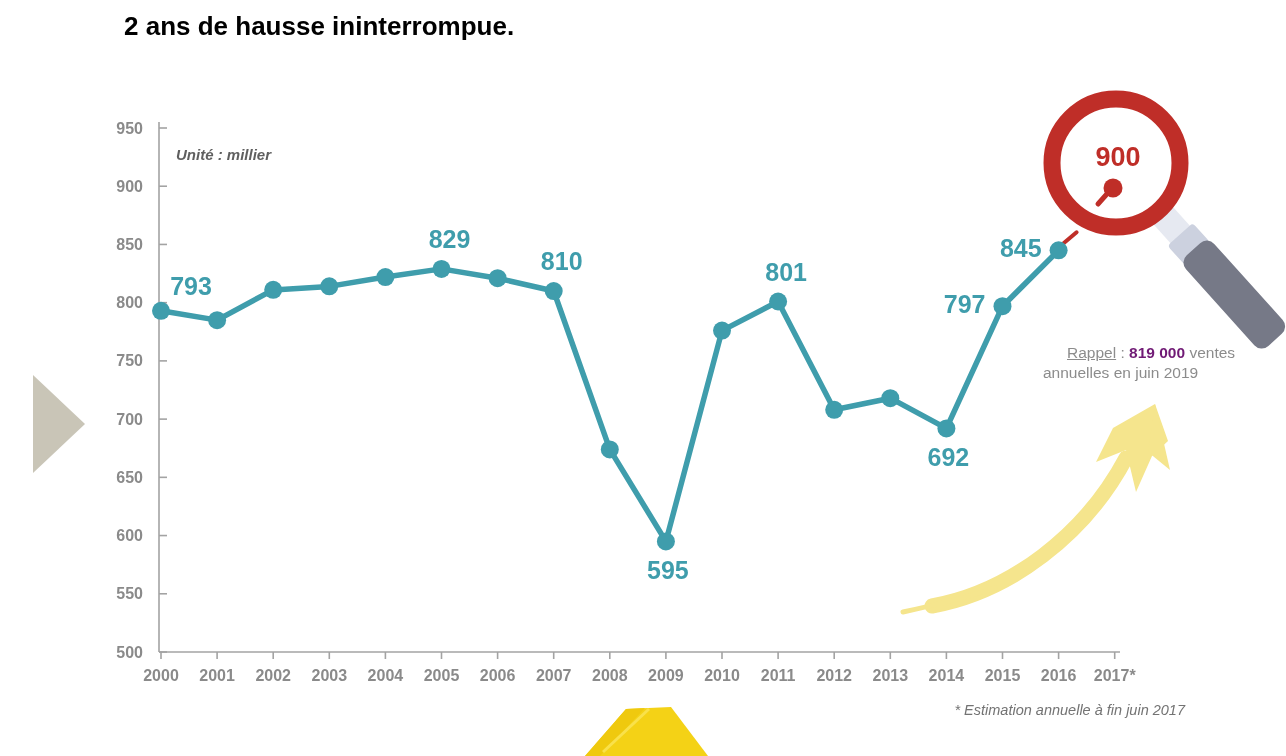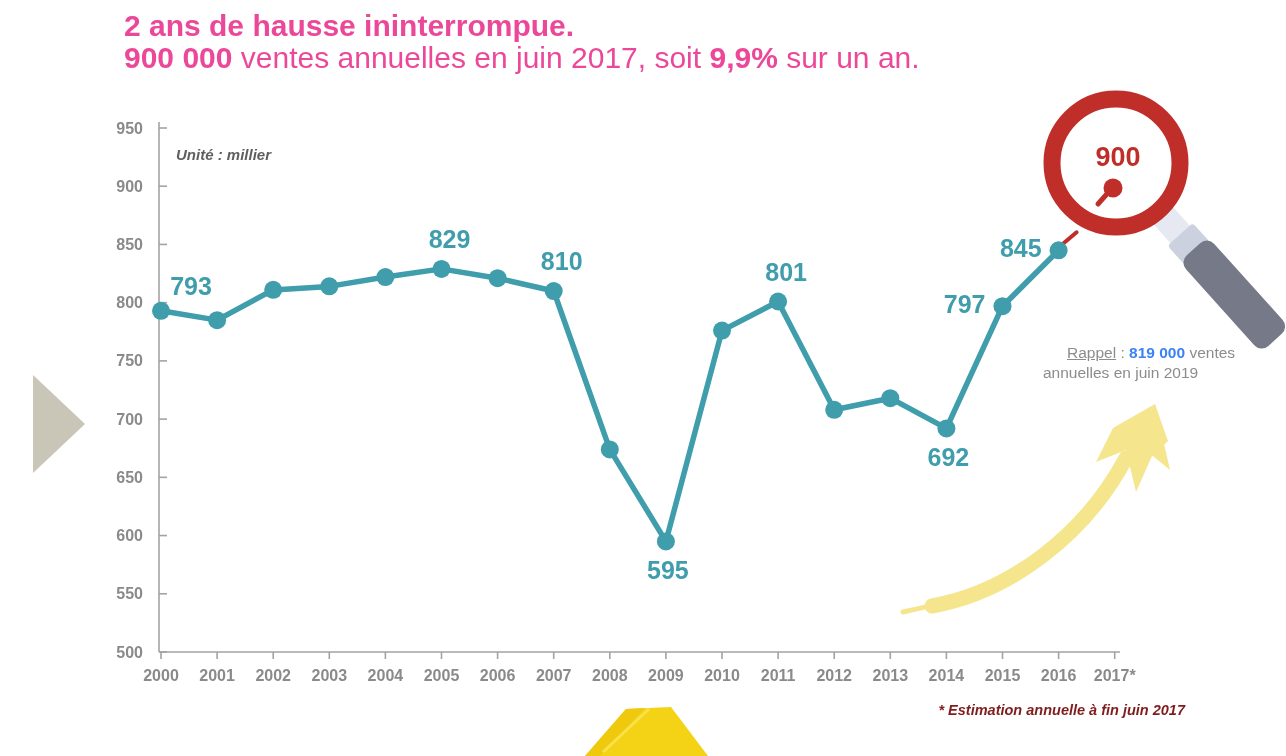--- a/index.html
+++ b/index.html
@@ -3,49 +3,48 @@
 <meta charset="utf-8">
 <style>
   html,body{margin:0;padding:0;}
   body{
     width:1286px;height:756px;position:relative;overflow:hidden;
     background:#ffffff;font-family:"Liberation Sans",sans-serif;
   }
   #stage{position:absolute;inset:0;}
   .title-block{
     position:absolute;left:124px;top:10px;z-index:3;
-    font-size:30px;line-height:32px;color:#ec4899;letter-spacing:0;
+    font-size:26px;line-height:32px;color:#000000;letter-spacing:0;
   }
   .title-line1{font-weight:bold;}
   .title-line2{font-weight:normal;}
   .title-line2 b{font-weight:bold;}
   .rappel-block{
     position:absolute;left:1043px;top:343px;width:225px;z-index:3;
     font-size:15.5px;line-height:20px;color:#8c8c8c;
   }
   .rappel-block .u{text-decoration:underline;margin-left:24px;}
-  .rappel-block b{font-weight:bold;color:#3b82f6;}
+  .rappel-block b{font-weight:bold;color:#701a75;}
   .footnote{
     position:absolute;left:840px;top:702px;width:345px;z-index:3;
-    font-size:14.5px;font-style:italic;color:#7f1d1d;text-align:right;font-weight:bold;
+    font-size:14.5px;font-style:italic;color:#737373;text-align:right;
   }
   svg{position:absolute;left:0;top:0;z-index:1;}
   .axis-label{font-family:"Liberation Sans",sans-serif;font-size:16px;font-weight:600;fill:#8a8a8a;}
   .unit-label{font-family:"Liberation Sans",sans-serif;font-size:15px;font-weight:bold;font-style:italic;fill:#5f5f5f;}
   .pt-label{font-family:"Liberation Sans",sans-serif;font-size:25px;font-weight:bold;}
   .mag-val{font-family:"Liberation Sans",sans-serif;font-size:27px;font-weight:bold;}
 </style>
 </head>
 <body>
 
 <div id="stage">
 
   <div class="title-block">
     <div class="title-line1">2 ans de hausse ininterrompue.</div>
-    <div class="title-line2"><b>900 000</b><span> ventes annuelles en juin 2017, soit </span><b>9,9%</b><span> sur un an.</span></div>
   </div>
 
   <svg width="1286" height="756" viewBox="0 0 1286 756">
 
     <polygon points="33,375 85,424 33,473" fill="#c9c5b7"></polygon>
 
     <g>
       <path d="M 932 606 C 1010 592, 1085 535, 1126 458" fill="none" stroke="#f5e58d" stroke-width="15" stroke-linecap="round"></path>
       <path d="M 903 612 C 940 604, 965 598, 995 588" fill="none" stroke="#f5e58d" stroke-width="5" stroke-linecap="round"></path>
       <polygon points="1155,404 1113,428 1096,462 1126,450 1136,492 1152,456 1168,441" fill="#f5e58d"></polygon>

